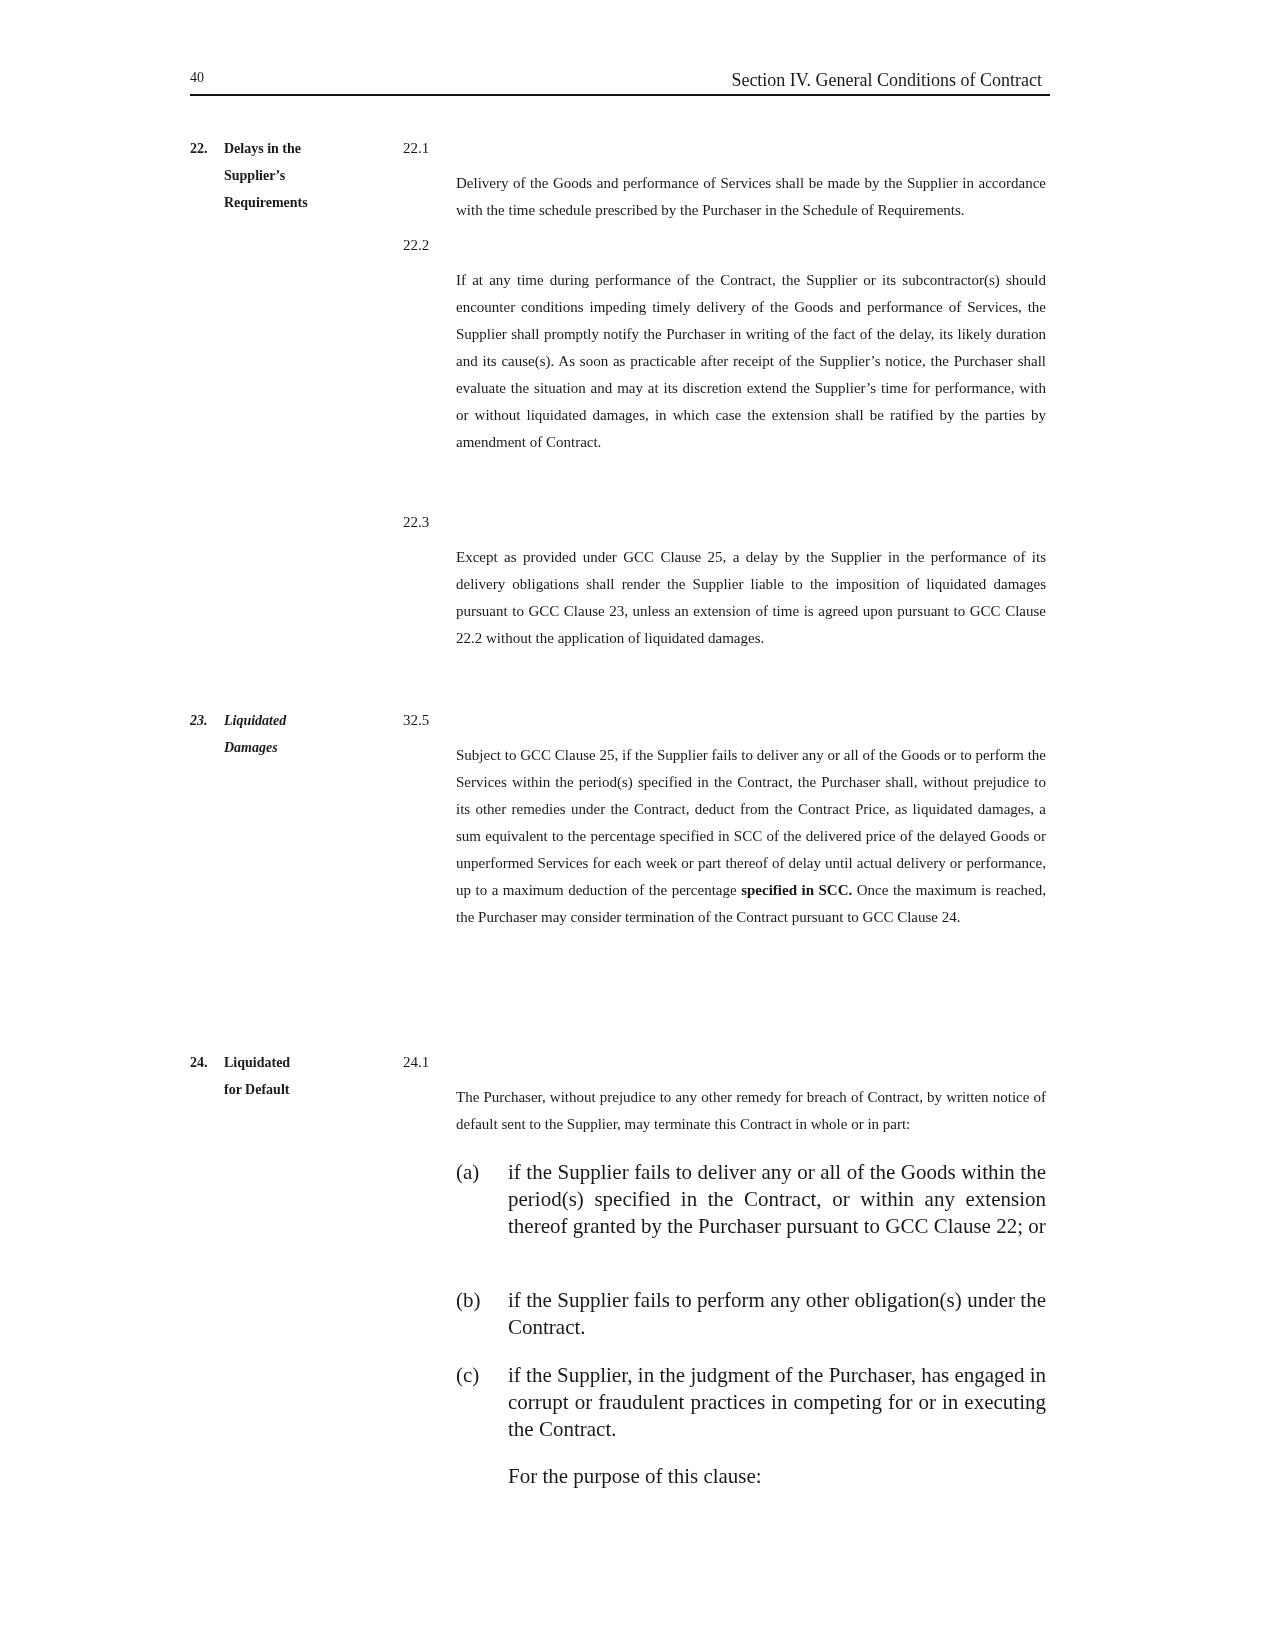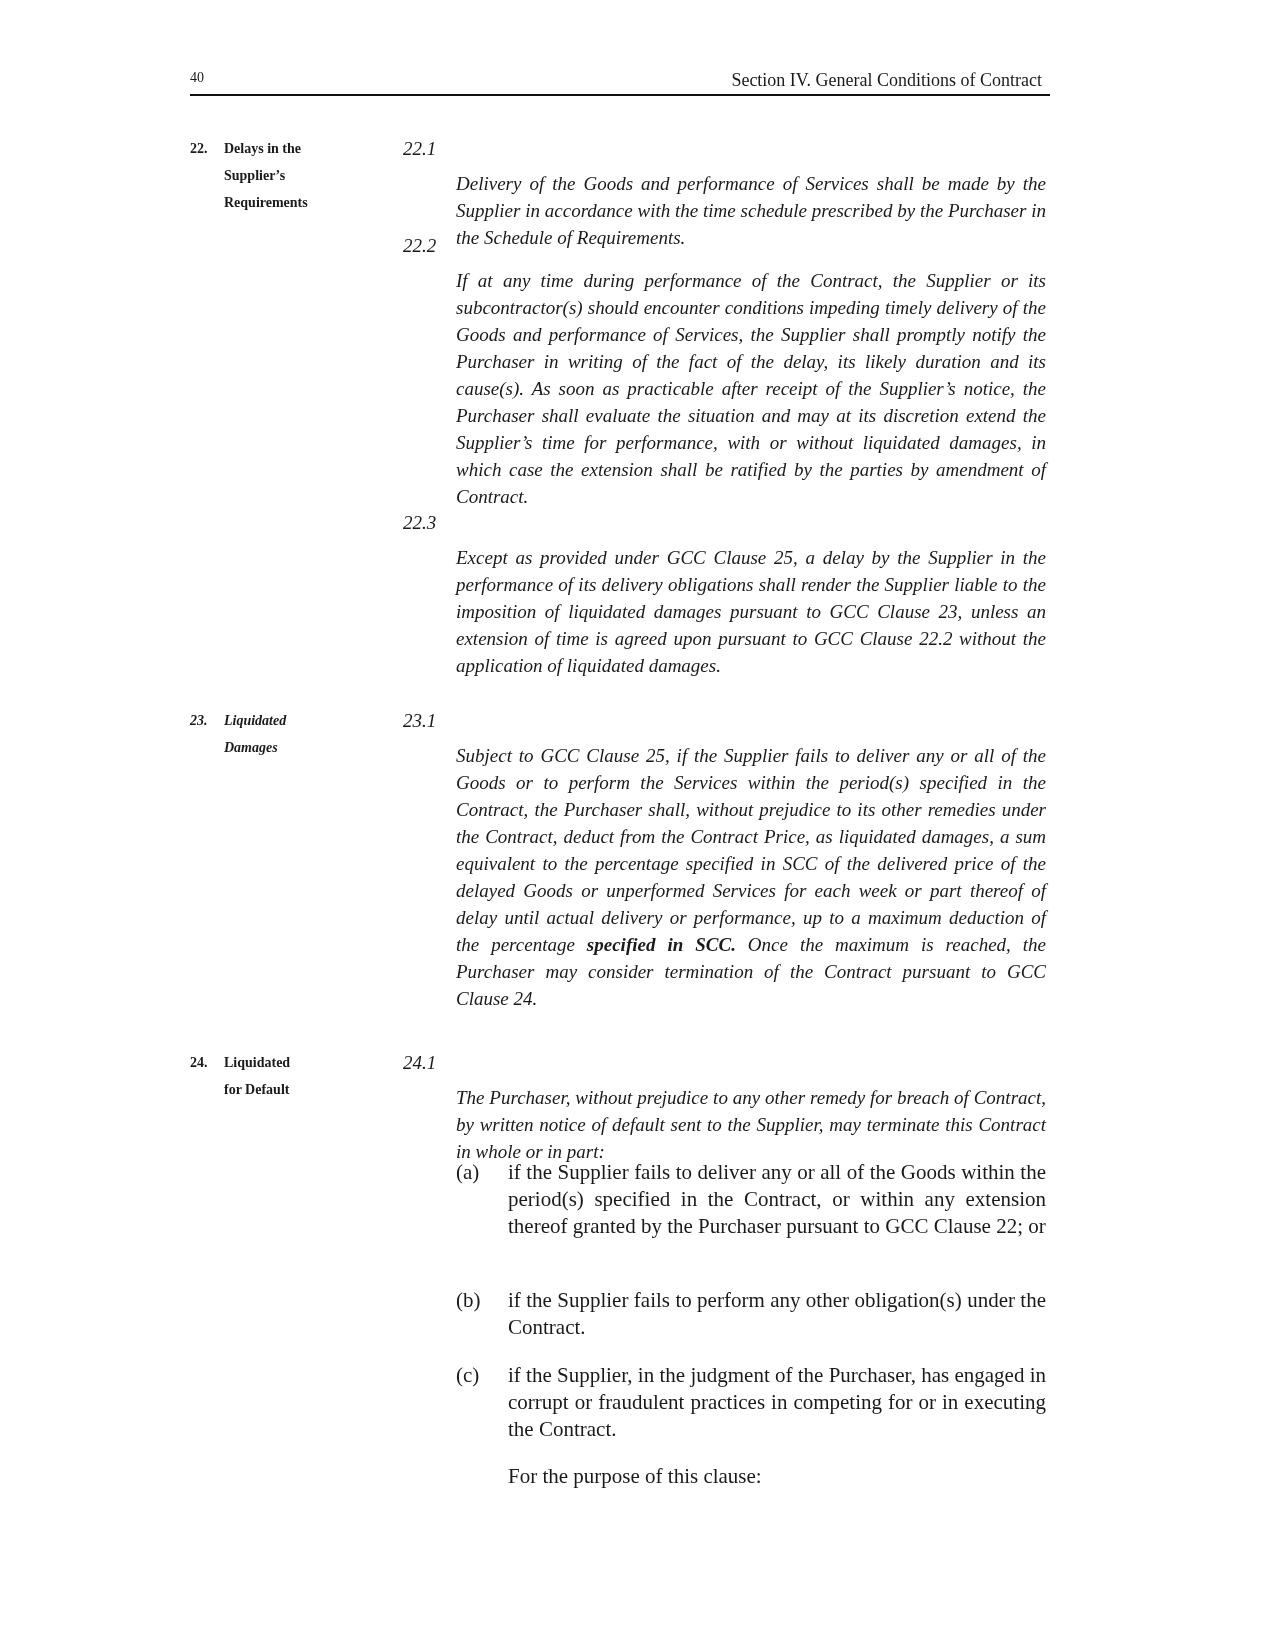--- a/index.html
+++ b/index.html
@@ -7,21 +7,21 @@
          font-family: "Liberation Serif", "DejaVu Serif", serif; color: #1a1a1a; }
   .page { position: absolute; left: 0; top: 0; width: 1275px; height: 1650px; }
   .header { position: absolute; left: 190px; top: 68px; width: 860px; height: 26px;
             border-bottom: 2px solid #111; }
   .page-num { position: absolute; left: 0; top: 2px; font-size: 14px; }
   .section-title { position: absolute; right: 8px; top: 2px; font-size: 18px; text-align: right; }
   .block { position: absolute; left: 190px; width: 860px; }
   .heading { position: absolute; left: 0; width: 180px; font-weight: bold; font-size: 14px; line-height: 27px; }
   .heading .num { display: inline-block; width: 34px; }
   .heading .l2 { padding-left: 34px; display: block; }
-  .clause { position: absolute; left: 213px; width: 643px; font-size: 19px; line-height: 27px; font-style: italic; }
+  .clause { position: absolute; left: 213px; width: 643px; font-size: 15px; line-height: 27px; }
   .clause .cnum { position: absolute; left: 0; top: 0; width: 50px; }
   .clause .ctext { margin-left: 53px; text-align: justify; margin-top: 35px; }
   .sub { position: absolute; left: 266px; width: 590px; font-size: 21px; line-height: 27px; }
   .sub .slabel { position: absolute; left: 0; top: 0; }
   .sub .stext { margin-left: 52px; text-align: justify; }
   b { font-weight: bold; }
 </style>
 </head>
 <body>
 
@@ -51,21 +51,21 @@
       <div class="ctext">Except as provided under GCC Clause 25, a delay by the Supplier in the performance of its delivery obligations shall render the Supplier liable to the imposition of liquidated damages pursuant to GCC Clause 23, unless an extension of time is agreed upon pursuant to GCC Clause 22.2 without the application of liquidated damages.</div>
     </div>
   </div>
 
   <div class="block" style="top:707px;">
     <div class="heading" style="top:0;font-style:italic;">
       <span class="num">23.</span><span>Liquidated</span>
       <span class="l2">Damages</span>
     </div>
     <div class="clause" style="top:0;">
-      <span class="cnum">23.1</span>
+      <span class="cnum">32.5</span>
       <div class="ctext"><span>Subject to GCC Clause 25, if the Supplier fails to deliver any or all of the Goods or to perform the Services within the period(s) specified in the Contract, the Purchaser shall, without prejudice to its other remedies under the Contract, deduct from the Contract Price, as liquidated damages, a sum equivalent to the percentage specified in SCC of the delivered price of the delayed Goods or unperformed Services for each week or part thereof of delay until actual delivery or performance, up to a maximum deduction of the percentage </span><b>specified in SCC.</b><span>  Once the maximum is reached, the Purchaser may consider termination of the Contract pursuant to GCC Clause 24.</span></div>
     </div>
   </div>
 
   <div class="block" style="top:1049px;">
     <div class="heading" style="top:0;">
       <span class="num">24.</span><span>Liquidated</span>
       <span class="l2">for Default</span>
     </div>
     <div class="clause" style="top:0;">

